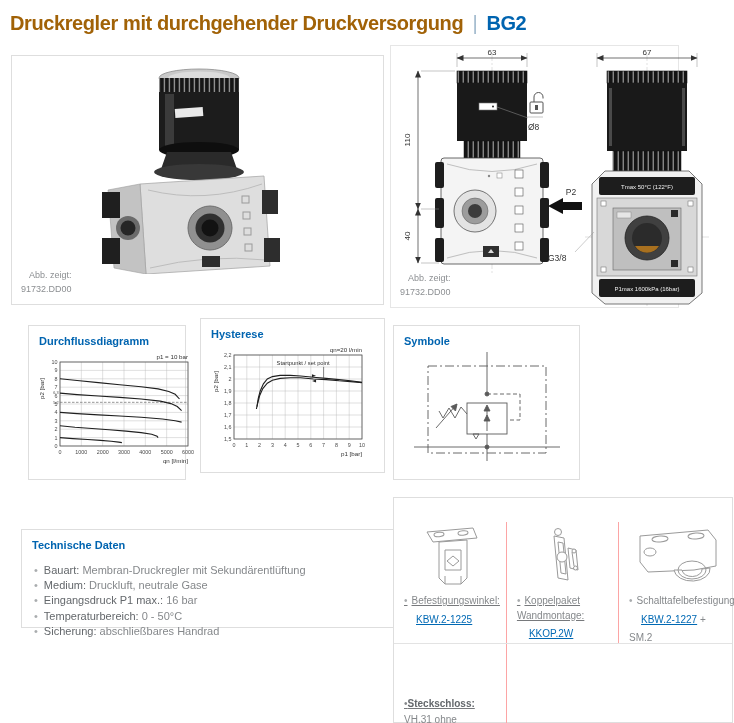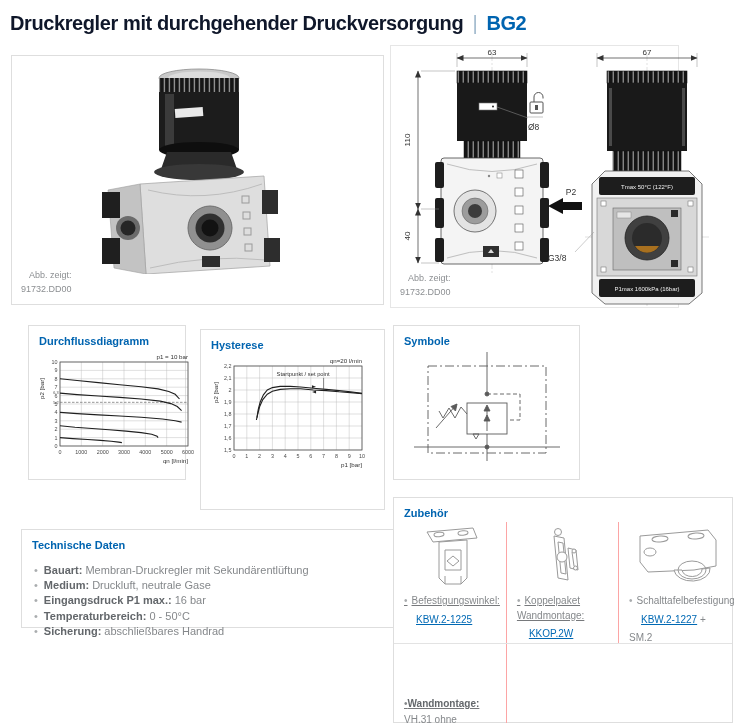--- a/index.html
+++ b/index.html
@@ -1,40 +1,40 @@
 <!DOCTYPE html>
 <html><head>
 <meta charset="utf-8">
 <style>
   html,body{margin:0;padding:0;background:#fff;}
   #page{position:relative;width:734px;height:723px;background:#fff;overflow:hidden;
         font-family:"Liberation Sans",sans-serif;color:#77797c;}
   
   #title{position:absolute;left:10px;top:12px;font-size:20px;letter-spacing:-0.4px;white-space:nowrap;}
-  #title .main{color:#0f172a;font-weight:bold;}
+  #title .main{color:#a16207;font-weight:bold;}
   #title .sep{color:#9fb8cc;font-weight:normal;padding:0 4px;}
   #title .suffix{color:#0064b0;font-weight:bold;}
   
   .box{position:absolute;background:#fff;border:1px solid #dedede;box-sizing:border-box;}
   .box-header{color:#0064b0;font-weight:bold;font-size:11px;padding:9px 0 0 10px;}
   .caption{position:absolute;left:9px;font-size:9px;color:#8c8f92;line-height:1.5;text-align:right;}
   
   svg text{font-family:"Liberation Sans",sans-serif;}
   .tick{font-size:5.4px;fill:#4a4a4a;}
   .ticksm{font-size:3.8px;fill:#4a4a4a;}
   .ann{font-size:6.2px;fill:#333;}
   .axl{font-size:6.2px;fill:#333;}
   .callout{font-size:5.8px;fill:#333;}
   .dim{font-size:8px;fill:#333;}
   .lbl{font-size:8.5px;fill:#333;}
   .bandtxt{font-size:6px;fill:#f0f0f0;}
   
   #tech-list{list-style:none;margin:12px 0 0 0;padding:0 10px 0 12px;font-size:11px;line-height:1.38;color:#85888b;}
   #tech-list li::before{content:"\2022";color:#a9acae;margin-right:6px;}
-  #tech-list .t-label{font-weight:bold;color:#63676b;}
+  #tech-list .t-label{font-weight:normal;color:#63676b;}
   
   .acc-grid{position:absolute;left:0;top:24px;width:100%;}
   .acc-row1{display:flex;height:121px;}
   .acc-col{width:113px;box-sizing:border-box;padding:2px 6px 0 10px;position:relative;}
   .acc-col.b{border-right:1px solid #fca5a5;text-decoration:underline;}
   .acc-icon{display:block;margin:2px auto 6px auto;}
   .acc-line{font-size:10px;color:#85888b;line-height:1.45;}
   .acc-line .bullet{color:#a9acae;margin-right:4px;}
   .acc-link{color:#0069b4;text-decoration:underline;font-size:10px;margin-left:12px;}
   .acc-suffix{color:#85888b;font-size:10px;}
@@ -273,21 +273,21 @@
         <polyline points="28.0,43.1 45.1,44.6 66.4,46.0 87.7,47.4 109.1,49.0 128.3,51.1 138.9,53.6 145.3,56.5 149.6,60.7" fill="none" stroke="#1f1f1f" stroke-width="1.1"></polyline>
         <polyline points="28.0,62.4 45.1,63.6 66.4,64.9 87.7,66.0 109.1,67.3 130.4,69.0 143.2,70.8 149.6,72.1" fill="none" stroke="#1f1f1f" stroke-width="1.1"></polyline>
         <polyline points="28.0,75.8 42.9,77.3 60.0,78.5 77.1,79.8 94.1,81.1 109.1,82.6 119.7,84.2 125.1,86.3 126.1,87.6" fill="none" stroke="#1f1f1f" stroke-width="1.1"></polyline>
         <polyline points="28.0,87.6 40.8,88.6 55.7,89.5 68.5,90.4 79.2,91.2 86.7,92.1 89.9,92.6" fill="none" stroke="#1f1f1f" stroke-width="1.1"></polyline>
         <text x="156" y="9" text-anchor="end" class="ann">p1 = 10 bar</text>
         <text x="156" y="112.5" text-anchor="end" class="axl">qn [l/min]</text>
         <text transform="translate(12,28) rotate(-90)" text-anchor="end" class="axl">p2 [bar]</text>
       </svg>
   </div>
 
-  <div class="box" style="left:200px;top:329px;width:185px;height:181px;">
+  <div class="box" style="left:200px;top:318px;width:185px;height:155px;">
     <div class="box-header">Hysterese</div>
     <svg id="hyst-chart" width="176" height="120" viewBox="0 0 176 120" style="margin:3px 0 0 5px;">
         <line x1="28" y1="12" x2="28" y2="96" stroke="#b9b9b9" stroke-width="0.45"></line>
         <line x1="40.8" y1="12" x2="40.8" y2="96" stroke="#b9b9b9" stroke-width="0.45"></line>
         <line x1="53.6" y1="12" x2="53.6" y2="96" stroke="#b9b9b9" stroke-width="0.45"></line>
         <line x1="66.4" y1="12" x2="66.4" y2="96" stroke="#b9b9b9" stroke-width="0.45"></line>
         <line x1="79.2" y1="12" x2="79.2" y2="96" stroke="#b9b9b9" stroke-width="0.45"></line>
         <line x1="92" y1="12" x2="92" y2="96" stroke="#b9b9b9" stroke-width="0.45"></line>
         <line x1="104.8" y1="12" x2="104.8" y2="96" stroke="#b9b9b9" stroke-width="0.45"></line>
         <line x1="117.6" y1="12" x2="117.6" y2="96" stroke="#b9b9b9" stroke-width="0.45"></line>
@@ -362,21 +362,20 @@
     <ul id="tech-list">
       <li><span class="t-label">Bauart:</span><span> Membran-Druckregler mit Sekundärentlüftung</span></li>
       <li><span class="t-label">Medium:</span><span> Druckluft, neutrale Gase</span></li>
       <li><span class="t-label">Eingangsdruck P1 max.:</span><span> 16 bar</span></li>
       <li><span class="t-label">Temperaturbereich:</span><span> 0 - 50°C</span></li>
       <li><span class="t-label">Sicherung:</span><span> abschließbares Handrad</span></li>
     </ul>
   </div>
 
   <div class="box" style="left:393px;top:497px;width:340px;height:226px;">
-    <div class="box-header">Zubehör</div>
     <div class="acc-grid">
       <div class="acc-row1">
 
         <div class="acc-col b">
           <svg class="acc-icon" width="58" height="62" viewBox="0 0 58 62">
             <g fill="#fff" stroke="#9a9a9a" stroke-width="1">
               <path d="M4,6 L50,2 L54,12 L10,16 Z"></path>
               <ellipse cx="16" cy="8.5" rx="5" ry="2.2" transform="rotate(-5 16 8.5)"></ellipse>
               <ellipse cx="40" cy="7" rx="5" ry="2.2" transform="rotate(-5 40 7)"></ellipse>
               <path d="M16,16 L44,14 L44,52 L38,58 L22,58 L16,52 Z"></path>
@@ -418,20 +417,20 @@
               <ellipse cx="58" cy="44" rx="14" ry="9" fill="none"></ellipse>
             </g>
           </svg>
           <div class="acc-line"><span class="bullet">•</span><span>Schalttafelbefestigung:</span></div>
           <div><a class="acc-link" href="#">KBW.2-1227</a><span class="acc-suffix"> + SM.2</span></div>
         </div>
       </div>
 
       <div class="acc-row2">
         <div class="acc-col b">
-          <div class="acc-note"><span class="bullet">•</span><span class="t-label">Wandmontage:</span><span> VH.31 ohne Schlüssel oder VH.32 mit Schlüssel</span></div>
+          <div class="acc-note"><span class="bullet">•</span><span class="t-label">Steckschloss:</span><span> VH.31 ohne Schlüssel oder VH.32 mit Schlüssel</span></div>
         </div>
         <div class="acc-col"></div>
       </div>
     </div>
   </div>
 
 </div>
 
 </body></html>

